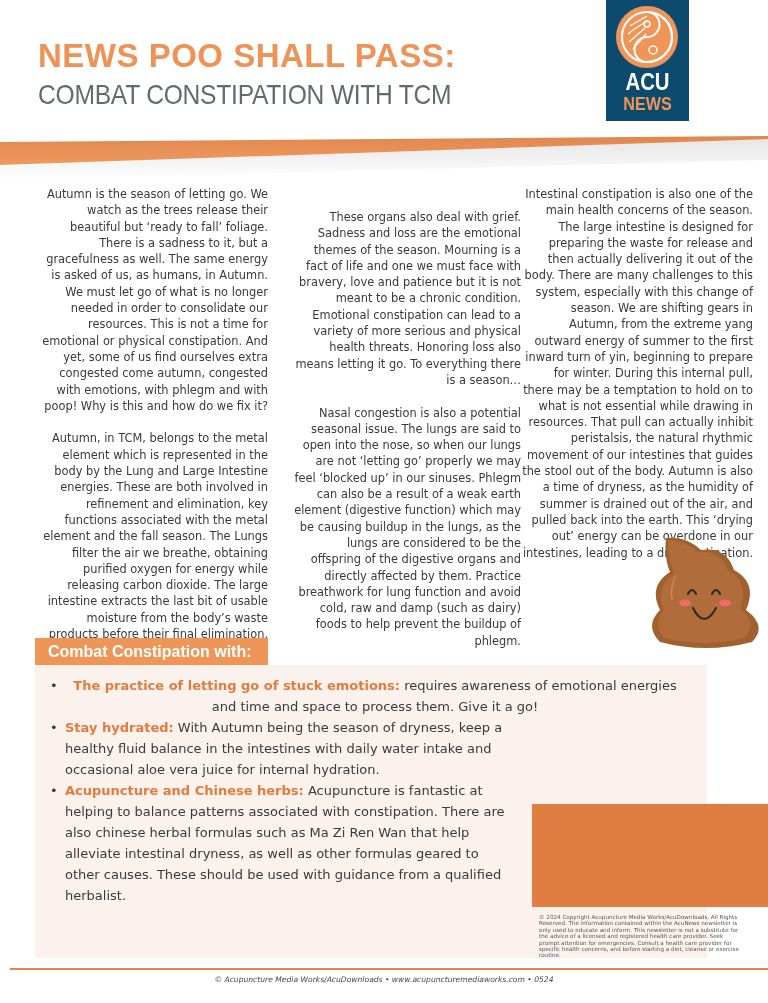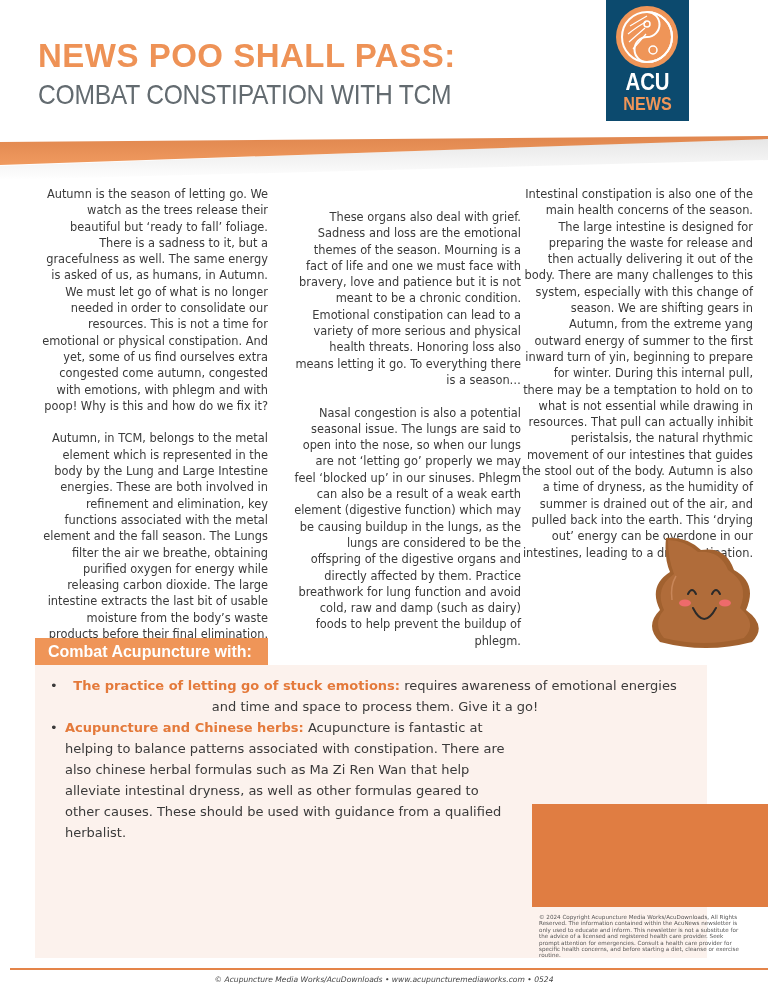--- a/index.html
+++ b/index.html
@@ -87,22 +87,23 @@
     <path d="M66 66 Q70 58 74 66" fill="none" stroke="#2a2a2a" stroke-width="2" stroke-linecap="round"></path>
     <ellipse cx="39" cy="75" rx="6" ry="3.5" fill="#ee6b6b"></ellipse>
     <ellipse cx="79" cy="75" rx="6" ry="3.5" fill="#ee6b6b"></ellipse>
     <path d="M47 80 Q58 102 70 80" fill="none" stroke="#2a2a2a" stroke-width="2" stroke-linecap="round"></path>
   </svg>
 </div>
 
 <div class="abs combat-box">
   <ul class="combat-list">
     <li style="width:620px;text-align:center;"><span class="k">The practice of letting go of stuck emotions:</span><span> requires awareness of emotional energies and time and space to process them. Give it a go!</span></li>
+    <li style="width:440px;"><span class="k">Stay hydrated:</span><span> With Autumn being the season of dryness, keep a healthy fluid balance in the intestines with daily water intake and occasional aloe vera juice for internal hydration.</span></li>
     <li style="width:440px;"><span class="k">Acupuncture and Chinese herbs:</span><span> Acupuncture is fantastic at helping to balance patterns associated with constipation. There are also chinese herbal formulas such as Ma Zi Ren Wan that help alleviate intestinal dryness, as well as other formulas geared to other causes. These should be used with guidance from a qualified herbalist.</span></li>
   </ul>
 </div>
-<div class="abs combat-head">Combat Acupuncture with:</div>
+<div class="abs combat-head">Combat Constipation with:</div>
 
 <div class="abs orange-block"></div>
 <div class="abs disclaimer">© 2024 Copyright Acupuncture Media Works/AcuDownloads, All Rights Reserved. The information contained within the AcuNews newsletter is only used to educate and inform. This newsletter is not a substitute for the advice of a licensed and registered health care provider. Seek prompt attention for emergencies. Consult a health care provider for specific health concerns, and before starting a diet, cleanse or exercise routine.</div>
 
 <div class="abs footer-line"></div>
 <div class="abs footer">© Acupuncture Media Works/AcuDownloads • www.acupuncturemediaworks.com • 0524</div>
 
 </body></html>

